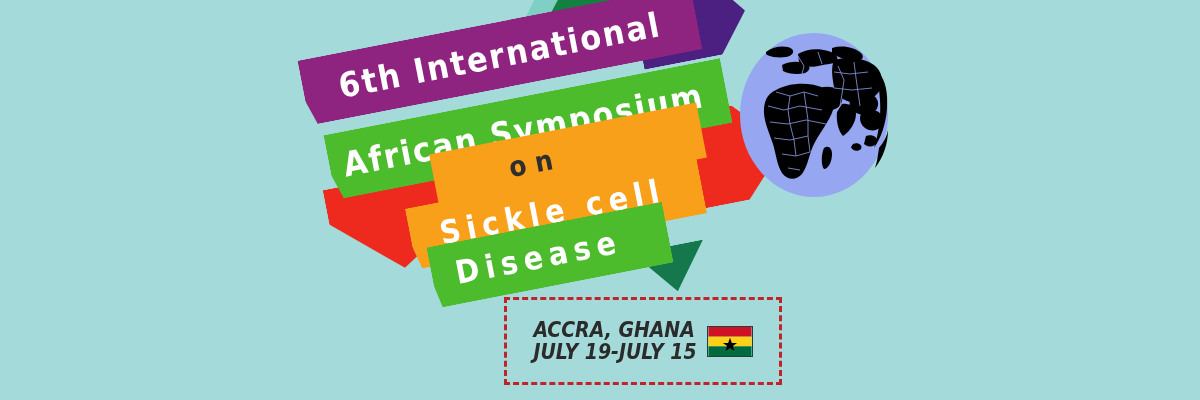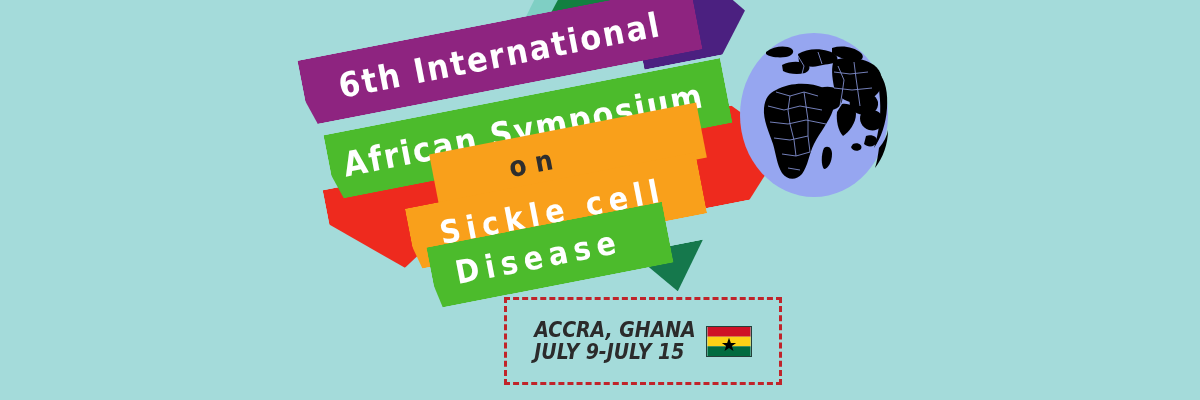--- a/index.html
+++ b/index.html
@@ -278,21 +278,21 @@
       <path d="M96 40 L112 42 L130 40"></path>
       <path d="M96 56 L114 58 L134 56"></path>
       <path d="M60 24 L66 34 L64 42"></path>
       <path d="M80 20 L84 32"></path>
     </g>
   </svg>
 
   <div class="venue-box">
     <div class="venue-lines">
       <div class="venue-line">ACCRA, GHANA</div>
-      <div class="venue-line">JULY 9-JULY 15</div>
+      <div class="venue-line">JULY 19-JULY 15</div>
     </div>
     <svg class="flag" viewBox="0 0 46 31">
       <rect x="0" y="0" width="46" height="10.34" fill="#ce1126"></rect>
       <rect x="0" y="10.34" width="46" height="10.34" fill="#fcd116"></rect>
       <rect x="0" y="20.67" width="46" height="10.33" fill="#006b3f"></rect>
       <polygon fill="#000000" points="23,11.6 25.0,17.0 30.6,17.0 26.1,20.3 27.8,25.6 23,22.4 18.2,25.6 19.9,20.3 15.4,17.0 21.0,17.0"></polygon>
     </svg>
   </div>
 
 </div>

